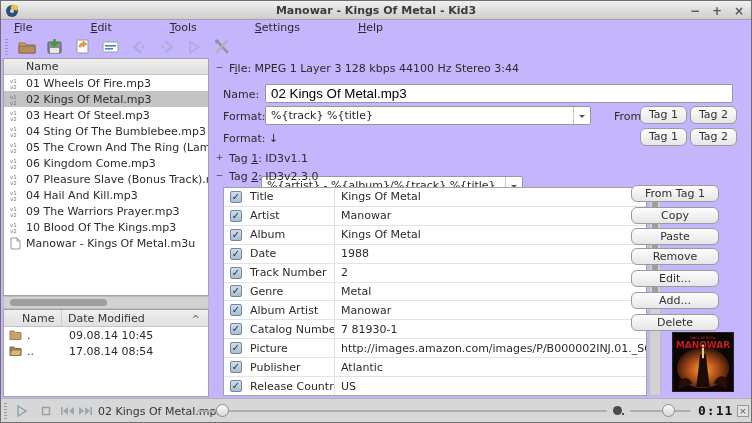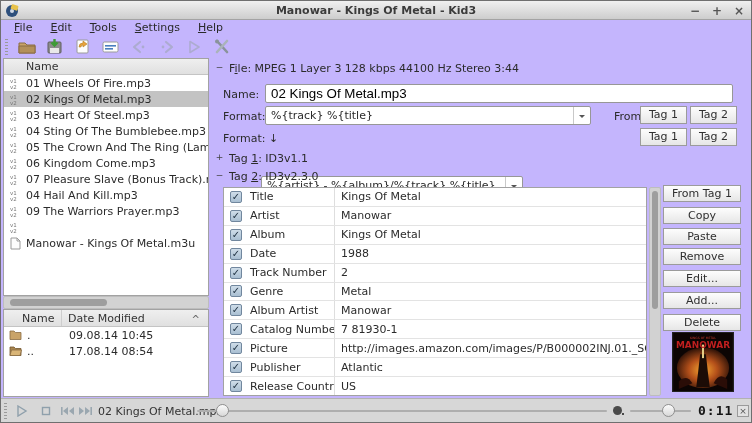--- a/index.html
+++ b/index.html
@@ -12,21 +12,21 @@
   .titlebar { position:absolute; left:0; top:0; width:750px; height:19px;
               background:linear-gradient(#f0f0f0,#cdcdcd); border-bottom:1px solid #a3a3a3;
               display:flex; align-items:center; }
   .app-icon { position:absolute; left:4px; top:2px; width:15px; height:15px; }
   .title { flex:1; text-align:center; font-weight:bold; font-size:11px; color:#3b3b3b; }
   .win-controls { position:absolute; right:6px; top:0; height:19px; display:flex; gap:10px; align-items:center; }
   .win-btn { width:12px; height:14px; text-align:center; line-height:14px; color:#555;
              font-size:12px; font-weight:bold; cursor:default; }
 
   
-  .menubar { position:absolute; left:0; top:19px; width:750px; height:15px; display:flex; padding-left:4px; }
+  .menubar { position:absolute; left:0; top:19px; width:750px; height:15px; display:flex; padding-left:4px;gap:40px; }
   .menu-item { padding:1px 9px; color:#2a2a2a; }
   .menu-item u { text-decoration:underline; }
 
   
   .toolbar { position:absolute; left:0; top:34px; width:750px; height:23px; display:flex;
              align-items:center; gap:9px; padding-left:4px; }
   .tb-handle { width:3px; height:16px;
                background:repeating-linear-gradient(#9a9a9a 0 1px, transparent 1px 3px); }
   .tb-btn { width:19px; height:19px; display:flex; align-items:center; justify-content:center; }
   .tb-btn.disabled { opacity:.55; }
@@ -65,40 +65,40 @@
               font-size:9px; color:#444; }
   .sec-hdr u { text-decoration:underline; }
 
   .field-label { position:absolute; color:#2b2b2b; }
   .text-input, .combo { position:absolute; background:#fff; border:1px solid #979797; border-radius:2px;
               height:19px; line-height:17px; padding-left:5px; white-space:nowrap; overflow:hidden; }
   .combo-arrow { position:absolute; right:0; top:0; width:17px; height:17px; border-left:1px solid #c9c9c9;
               display:flex; align-items:center; justify-content:center; }
   .combo-arrow:after { content:""; width:0; height:0; border:3.5px solid transparent; border-top-color:#555;
               margin-top:4px; }
-  .btn { background:linear-gradient(#fdfdfd,#e6e6e6); border:1px solid #9b9b9b; border-radius:0;
+  .btn { background:linear-gradient(#fdfdfd,#e6e6e6); border:1px solid #9b9b9b; border-radius:6px;
          font-size:11px; color:#2f2f2f; text-align:center; font-family:inherit; }
   .tag-btn { position:absolute; width:47px; height:18px; line-height:16px; }
 
   
   .frame-table { left:222px; top:186px; width:424px; height:209px; display:flex; flex-direction:column; }
   .ft-row { flex:1; display:flex; align-items:center; border-bottom:1px solid #e3e3e3; position:relative; }
   .ft-row:last-child { border-bottom:none; }
   .cb { width:12px; height:12px; margin-left:6px; border:1px solid #71879e; border-radius:2px;
         background:linear-gradient(#cfdde9,#a9bfd2); color:#1d2f3f; font-size:10px; line-height:10px;
         text-align:center; flex:0 0 12px; }
   .ft-label { width:92px; padding-left:8px; white-space:nowrap; overflow:hidden; }
   .ft-value { flex:1; border-left:1px solid #dedede; padding-left:6px; height:100%;
               display:flex; align-items:center; white-space:nowrap; overflow:hidden; }
 
   .vscroll { position:absolute; left:648px; top:186px; width:12px; height:209px; background:#d2d2d2;
              border:1px solid #bdbdbd; border-radius:2px; }
   .vthumb { position:absolute; left:2px; top:3px; width:6px; height:118px; background:#9e9e9e; border-radius:4px; }
 
-  .action-btn { position:absolute; left:662px; width:78px; height:17px; line-height:15px; }
+  .action-btn { position:absolute; left:630px; width:88px; height:17px; line-height:15px; }
 
   .album-art { position:absolute; left:671px; top:331px; width:62px; height:60px; border:1px solid #222; }
 
   
   .playerbar { position:absolute; left:0; top:397px; width:750px; height:24px; background:#d7d7d7;
                border-top:1px solid #b2b2b2; }
   .p-handle { position:absolute; left:3px; top:4px; width:3px; height:16px;
               background:repeating-linear-gradient(#9a9a9a 0 1px, transparent 1px 3px); }
   .p-btn { position:absolute; top:4px; width:17px; height:16px; display:flex; align-items:center; justify-content:center; }
   .p-track-label { position:absolute; left:97px; top:6px; color:#333; }
@@ -261,20 +261,21 @@
               <text x="1" y="6" font-size="5.5" fill="#777" font-family="DejaVu Sans">v1</text>
               <text x="1" y="12" font-size="5.5" fill="#777" font-family="DejaVu Sans">v2</text>
             </svg></span>
           <span>09 The Warriors Prayer.mp3</span>
         </div>
         <div class="fl-row">
           <span class="fl-icon"><svg width="13" height="13" viewBox="0 0 13 13">
               <text x="1" y="6" font-size="5.5" fill="#777" font-family="DejaVu Sans">v1</text>
               <text x="1" y="12" font-size="5.5" fill="#777" font-family="DejaVu Sans">v2</text>
             </svg></span>
+          <span>10 Blood Of The Kings.mp3</span>
         </div>
         <div class="fl-row">
           <span class="fl-icon"><svg width="13" height="13" viewBox="0 0 13 13">
               <path d="M2 1 h6 l3 3 v8 h-9 z" fill="#fdfdfd" stroke="#9a9a9a"></path>
               <path d="M8 1 v3 h3" fill="none" stroke="#9a9a9a"></path>
             </svg></span>
           <span>Manowar - Kings Of Metal.m3u</span>
         </div>
       </div>
   </div>

